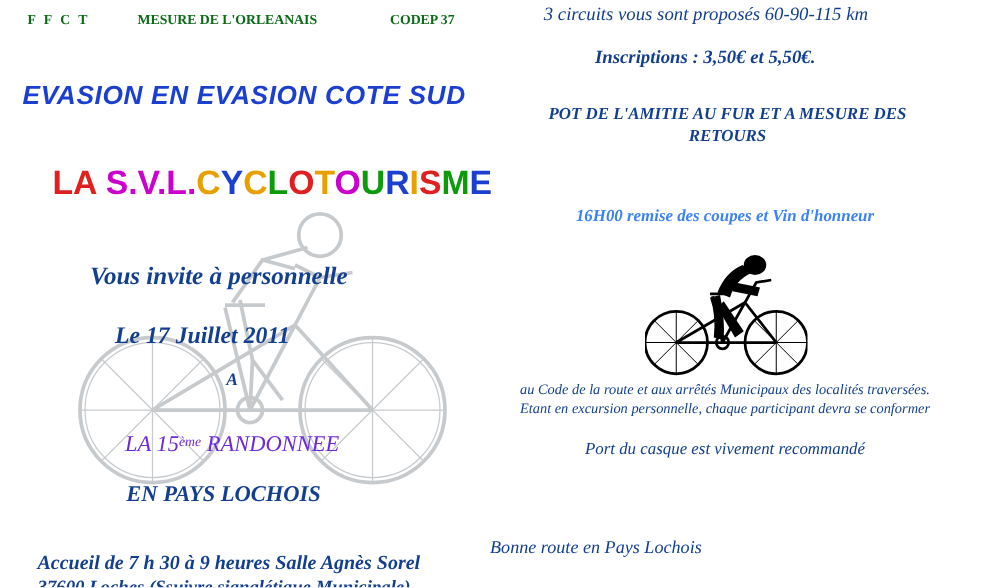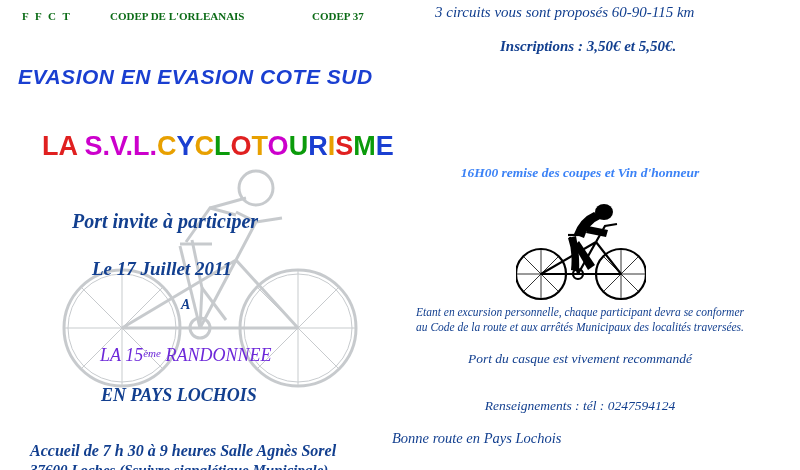--- a/index.html
+++ b/index.html
@@ -179,21 +179,20 @@
   .r-inscr {
     position: absolute;
     top: 38px;
     left: 96px;
     color: #123f8f;
     font-family: "Liberation Serif", serif;
     font-style: italic;
     font-weight: bold;
     font-size: 15px;
     white-space: nowrap;
-    margin-left: 24px;
   }
   .r-pot {
     position: absolute;
     top: 82px;
     left: 32px;
     width: 340px;
     text-align: center;
     color: #123f8f;
     font-family: "Liberation Serif", serif;
     font-style: italic;
@@ -269,21 +268,21 @@
 </style>
 </head>
 <body>
 
 <div id="page">
 
   <div class="left-col">
 
     <div class="hdr">
       <span class="hdr-ffct">F F C T</span>
-      <span class="hdr-ligue">CODEP DE L'ORLEANAIS</span>
+      <span class="hdr-ligue">MESURE DE L'ORLEANAIS</span>
       <span class="hdr-codep">CODEP 37</span>
     </div>
 
     <svg class="cyclist-watermark" viewBox="0 0 300 240">
       <g fill="none" stroke="#9aa0a6" stroke-width="3">
         <circle cx="62" cy="168" r="58"></circle>
         <circle cx="62" cy="168" r="54" stroke-width="1"></circle>
         <circle cx="238" cy="168" r="58"></circle>
         <circle cx="238" cy="168" r="54" stroke-width="1"></circle>
         <g stroke-width="1">
@@ -310,33 +309,37 @@
         <circle cx="196" cy="28" r="17" stroke-width="3"></circle>
         <path d="M132 80 L142 128 L140 168" stroke-width="3"></path>
         <path d="M142 128 L166 160" stroke-width="3"></path>
       </g>
     </svg>
 
     <div class="title-evasion">EVASION  EN EVASION COTE SUD</div>
 
     <div class="svl"><span style="color: rgb(224, 32, 32);">LA</span><span style="color: rgb(224, 32, 32);"> </span><span style="color: rgb(204, 0, 204);">S.V.L.</span><span style="color: rgb(232, 160, 0);">C</span><span style="color: rgb(26, 63, 209);">Y</span><span style="color: rgb(232, 160, 0);">C</span><span style="color: rgb(11, 155, 11);">L</span><span style="color: rgb(224, 32, 32);">O</span><span style="color: rgb(232, 160, 0);">T</span><span style="color: rgb(204, 0, 204);">O</span><span style="color: rgb(11, 155, 11);">U</span><span style="color: rgb(26, 63, 209);">R</span><span style="color: rgb(232, 160, 0);">I</span><span style="color: rgb(224, 32, 32);">S</span><span style="color: rgb(11, 155, 11);">M</span><span style="color: rgb(26, 63, 209);">E</span></div>
 
-    <div class="invite">Port invite à participer</div>
+    <div class="invite">Vous invite à personnelle</div>
     <div class="ldate">Le   17  Juillet   2011</div>
     <div class="la">A</div>
     <div class="rando"><span>LA   15</span><span class="sup">ème</span><span>  RANDONNEE</span></div>
     <div class="pays">EN   PAYS   LOCHOIS</div>
     <div class="accueil1">Accueil de 7 h 30 à 9 heures  Salle  Agnès Sorel</div>
     <div class="accueil2">37600 Loches (Ssuivre signalétique Municipale)</div>
   </div>
 
   <div class="right-col">
     <div class="r-circuits">3 circuits vous sont proposés  60-90-115 km</div>
     <div class="r-inscr">Inscriptions : 3,50€ et 5,50€.</div>
 
+    <div class="r-pot">
+      <div>POT DE L'AMITIE  AU FUR ET A MESURE DES</div>
+      <div>RETOURS</div>
+    </div>
 
     <div class="r-remise">
       <div>16H00 remise des coupes et Vin d'honneur</div>
     </div>
 
     <svg class="r-cyclist" viewBox="0 0 130 110">
       <g fill="none" stroke="#000000" stroke-width="2.2">
         <circle cx="25" cy="78" r="25"></circle>
         <circle cx="105" cy="78" r="25"></circle>
         <g stroke-width="0.8">
@@ -358,22 +361,21 @@
       <g fill="#000000">
         <ellipse cx="88" cy="16" rx="9" ry="8"></ellipse>
         <path d="M58 38 q6 -16 20 -22 l8 6 q-14 6 -18 20 z"></path>
         <path d="M60 40 q4 18 3 36 l-8 -2 q2 -18 -3 -32 z"></path>
         <path d="M63 45 l16 24 -7 5 -14 -24 z"></path>
         <path d="M72 30 l20 4 -2 7 -20 -4 z"></path>
       </g>
     </svg>
 
     <div class="r-excursion">
+      <div>au Code de la route et aux arrêtés Municipaux des localités  traversées.</div>
       <div>Etant en excursion personnelle, chaque participant devra se conformer</div>
-      <div>au Code de la route et aux arrêtés Municipaux des localités  traversées.</div>
     </div>
 
     <div class="r-casque">Port du casque est vivement recommandé</div>
-    <div class="r-renseign">Renseignements : tél : 0247594124</div>
     <div class="r-bonne">Bonne route en Pays Lochois</div>
   </div>
 
 </div>
 
 </body></html>

